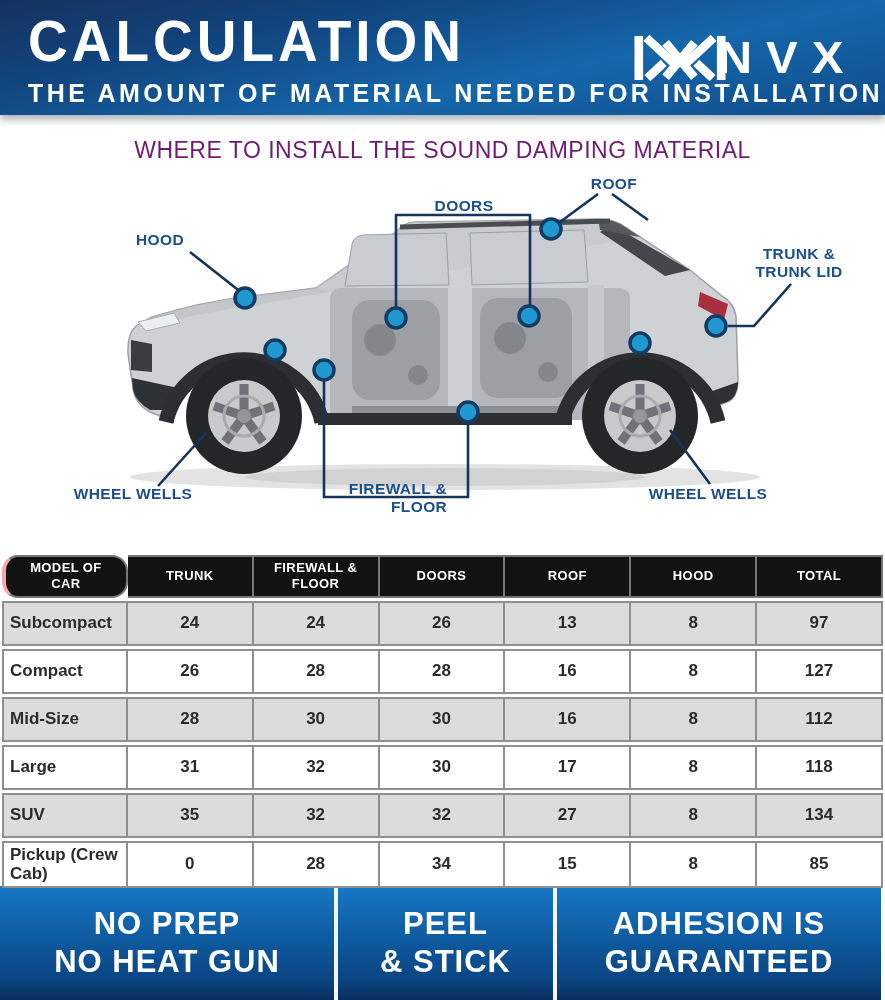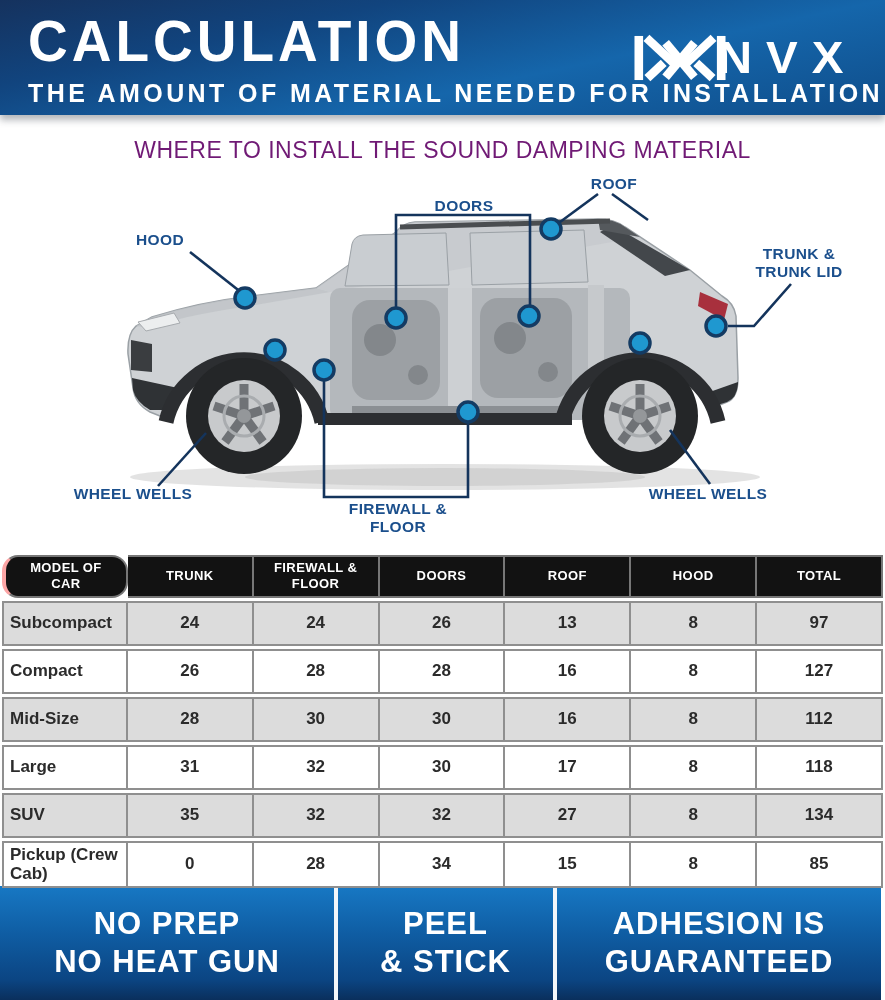--- a/index.html
+++ b/index.html
@@ -199,21 +199,21 @@
 
     <div class="callout" style="left:614px; top:69px;">ROOF</div>
     <div class="callout" style="left:464px; top:91px;">DOORS</div>
     <div class="callout" style="left:160px; top:125px;">HOOD</div>
     <div class="callout" style="left:799px; top:148px;">
       <div>TRUNK &amp;</div>
       <div>TRUNK LID</div>
     </div>
     <div class="callout" style="left:133px; top:379px;">WHEEL WELLS</div>
     <div class="callout" style="left:708px; top:379px;">WHEEL WELLS</div>
-    <div class="callout" style="left:398px; top:403px;">
+    <div class="callout" style="left:398px; top:383px;text-align:right;">
       <div>FIREWALL &amp;</div>
       <div>FLOOR</div>
     </div>
   </div>
 
   <div class="table-wrap">
     <table class="material-table">
       <thead>
         <tr>
           <th>MODEL OF CAR</th>

